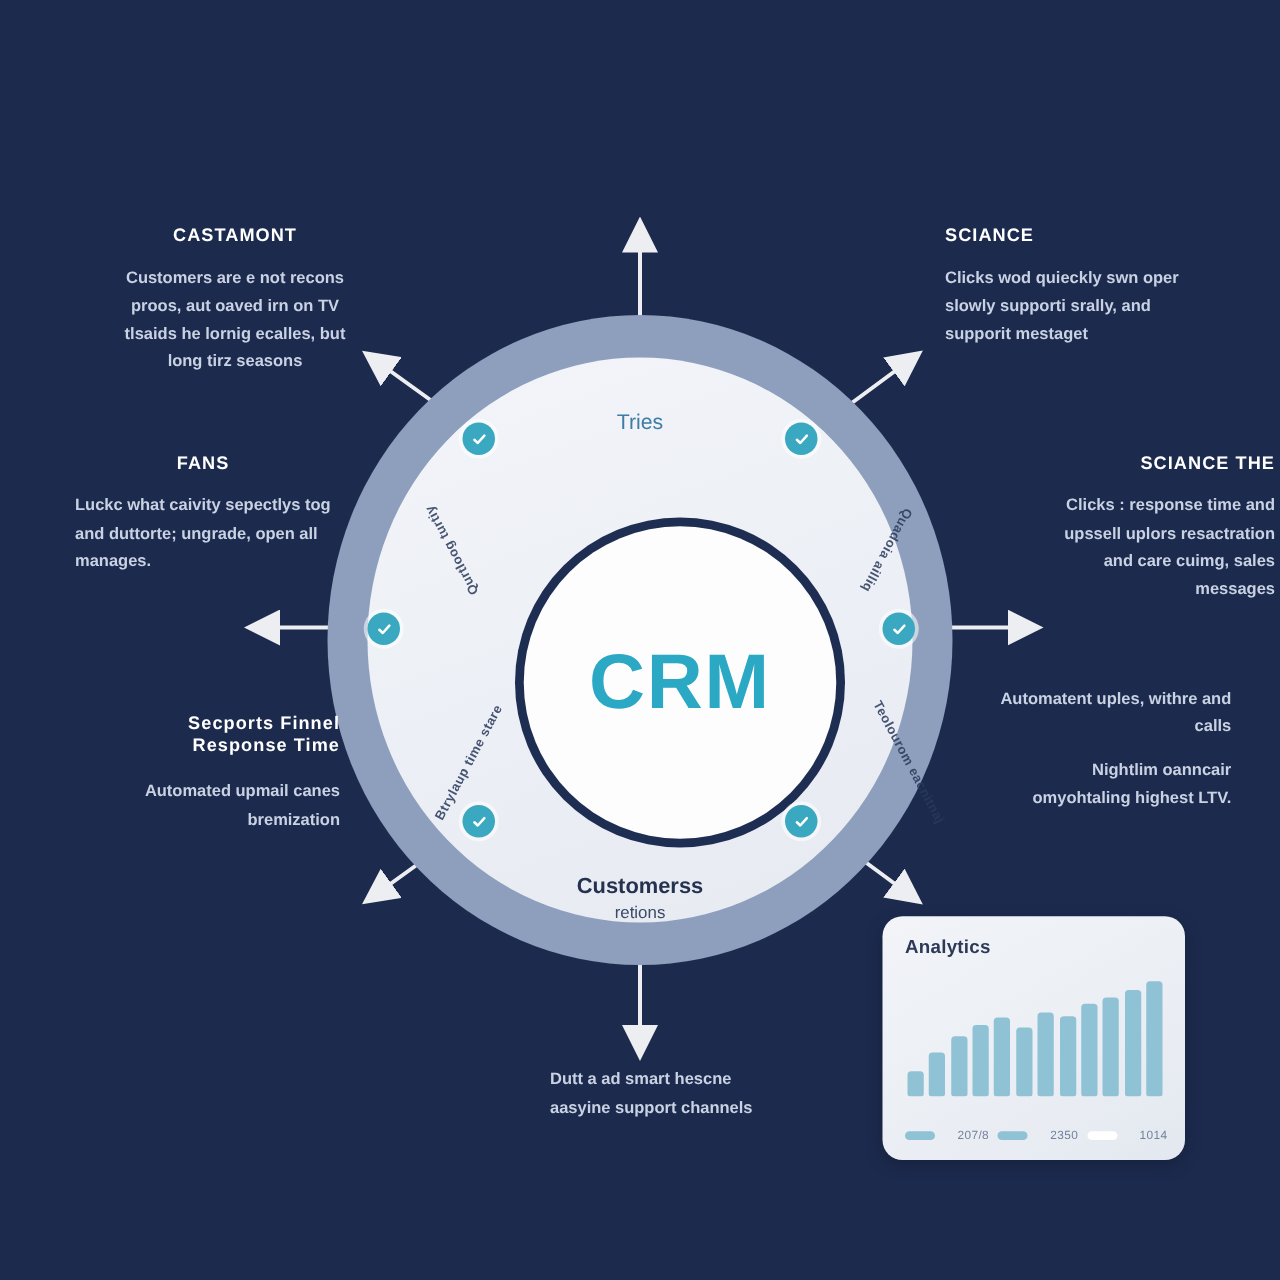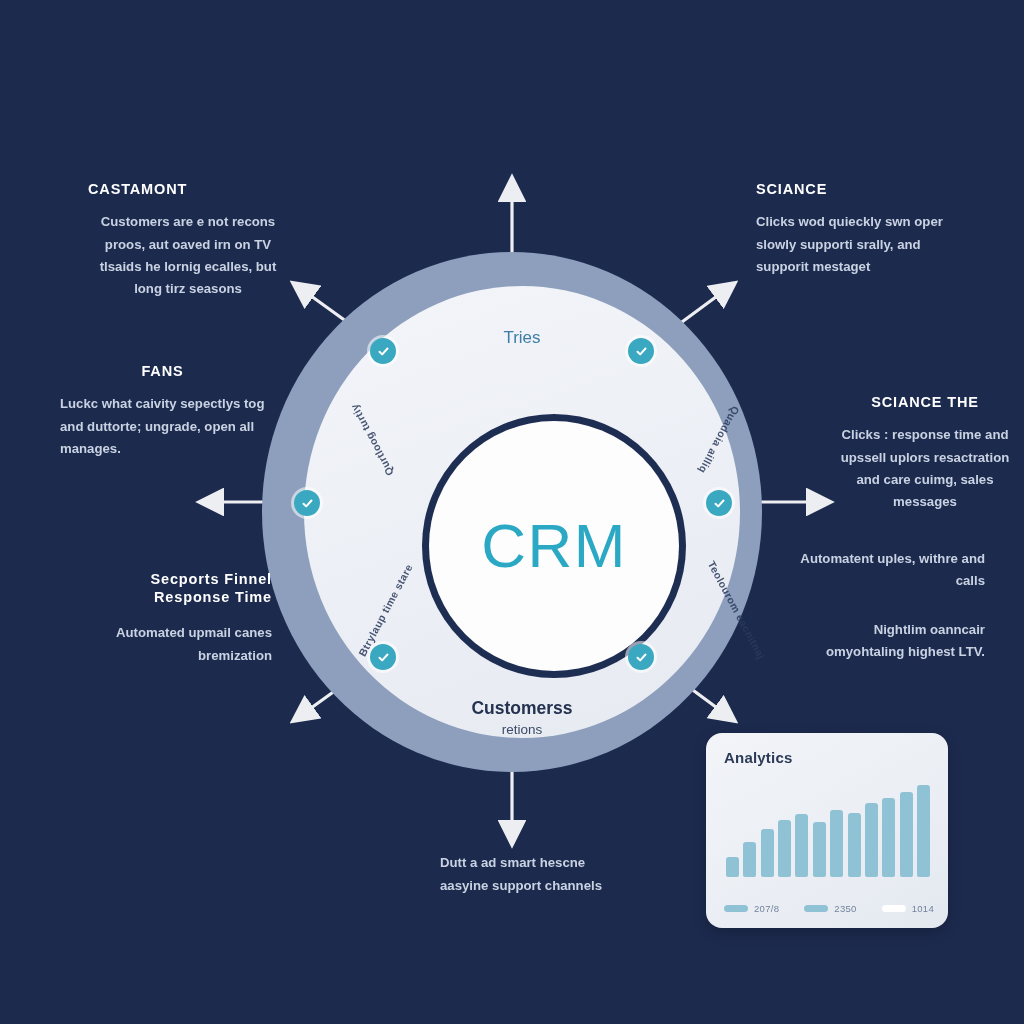--- a/index.html
+++ b/index.html
@@ -16,70 +16,70 @@
   .callout { position:absolute; }
   .callout .c-title {
     font-size:14.5px; font-weight:bold; color:#ffffff;
     letter-spacing:.85px; line-height:1.25; margin-bottom:13px;
   }
   .callout .c-body {
     font-size:13.2px; color:#c9d2e2; line-height:1.70; font-weight:700;
   }
 
   #co-castamont { left:88px;  top:180px; width:200px; }
-  #co-castamont .c-title { }
+  #co-castamont .c-title { text-align:center; }
   #co-castamont .c-body  { text-align:center; }
 
   #co-quiert   { left:756px; top:180px; width:220px; text-align:left; }
   #co-fans     { left:60px;  top:362px; width:205px; }
   #co-fans .c-title { text-align:center; }
   #co-fans .c-body  { text-align:left; }
 
-  #co-sciance  { left:830px; top:362px; width:190px; text-align:center;margin-top:31px; }
+  #co-sciance  { left:830px; top:362px; width:190px; text-align:right; }
 
   #co-funnel   { left:72px;  top:570px; width:200px; text-align:right; }
   #co-funnel .c-title { margin-bottom:16px; }
 
   #co-upsell   { left:795px; top:548px; width:190px; text-align:right; }
-  #co-upsell .c-body.second { margin-top:26px; }
+  #co-upsell .c-body.second { margin-top:12px; }
 
   #co-chert    { left:96px;  top:758px; width:210px; }
   #co-chert .c-title { text-align:center; }
   #co-chert .c-body  { text-align:center; }
 
   #co-bottom   { left:440px; top:852px; width:190px; text-align:left; }
   #co-bottom .c-body { line-height:1.72; }
 
   
   #ring-wrap {
     position:absolute; left:262px; top:252px; width:500px; height:520px;
   }
   .ring-outer {
     position:absolute; left:0; top:0; width:500px; height:520px;
     border-radius:50%;
     background:#8d9fbc;
   }
   .ring-mid {
-    position:absolute; left:42px; top:34px; width:436px; height:452px;
+    position:absolute; left:32px; top:34px; width:436px; height:452px;
     border-radius:50%;
     background:linear-gradient(160deg,#f3f5f9 0%,#eceff5 55%,#e6eaf1 100%);
   }
   .ring-core-border {
     position:absolute; left:118px; top:128px; width:264px; height:264px;
     border-radius:50%;
     background:#1e2d52;
   }
   .ring-core {
     position:absolute; left:125px; top:135px; width:250px; height:250px;
     border-radius:50%;
     background:#fdfdfe;
     display:flex; align-items:center; justify-content:center;
   }
   #crm-label {
-    font-size:62px; font-weight:normal; letter-spacing:1.5px;
+    font-size:62px; font-weight:bold; letter-spacing:1.5px;
     color:#2ba8c4; line-height:1;
   }
 
   .ring-word { position:absolute; color:#31678c; }
   #rw-top {
     left:0; right:0; top:42px; text-align:center;
     font-size:17px; font-weight:500; color:#3d7da6;
   }
   #rw-bottom-main {
     left:0; right:0; top:412px; text-align:center;
@@ -134,21 +134,21 @@
     display:flex; align-items:flex-end; justify-content:space-between;
   }
   .bar {
     width:13px; border-radius:3px 3px 2px 2px;
     background:#8fc2d4;
   }
   #chart-legend {
     position:absolute; left:18px; right:14px; bottom:14px;
     display:flex; align-items:center; justify-content:space-between;
   }
-  .legend-item { display:flex; align-items:center; gap:6px; }
+  .legend-item { display:flex; align-items:center; gap:18px; }
   .legend-swatch { width:24px; height:7px; border-radius:4px; }
   .legend-text { font-size:9.5px; color:#73839c; letter-spacing:.3px; }
 </style>
 </head>
 <body>
 
 <div id="stage">
 
   <svg id="connectors" width="1024" height="1024" viewBox="0 0 1024 1024">
     <defs>

